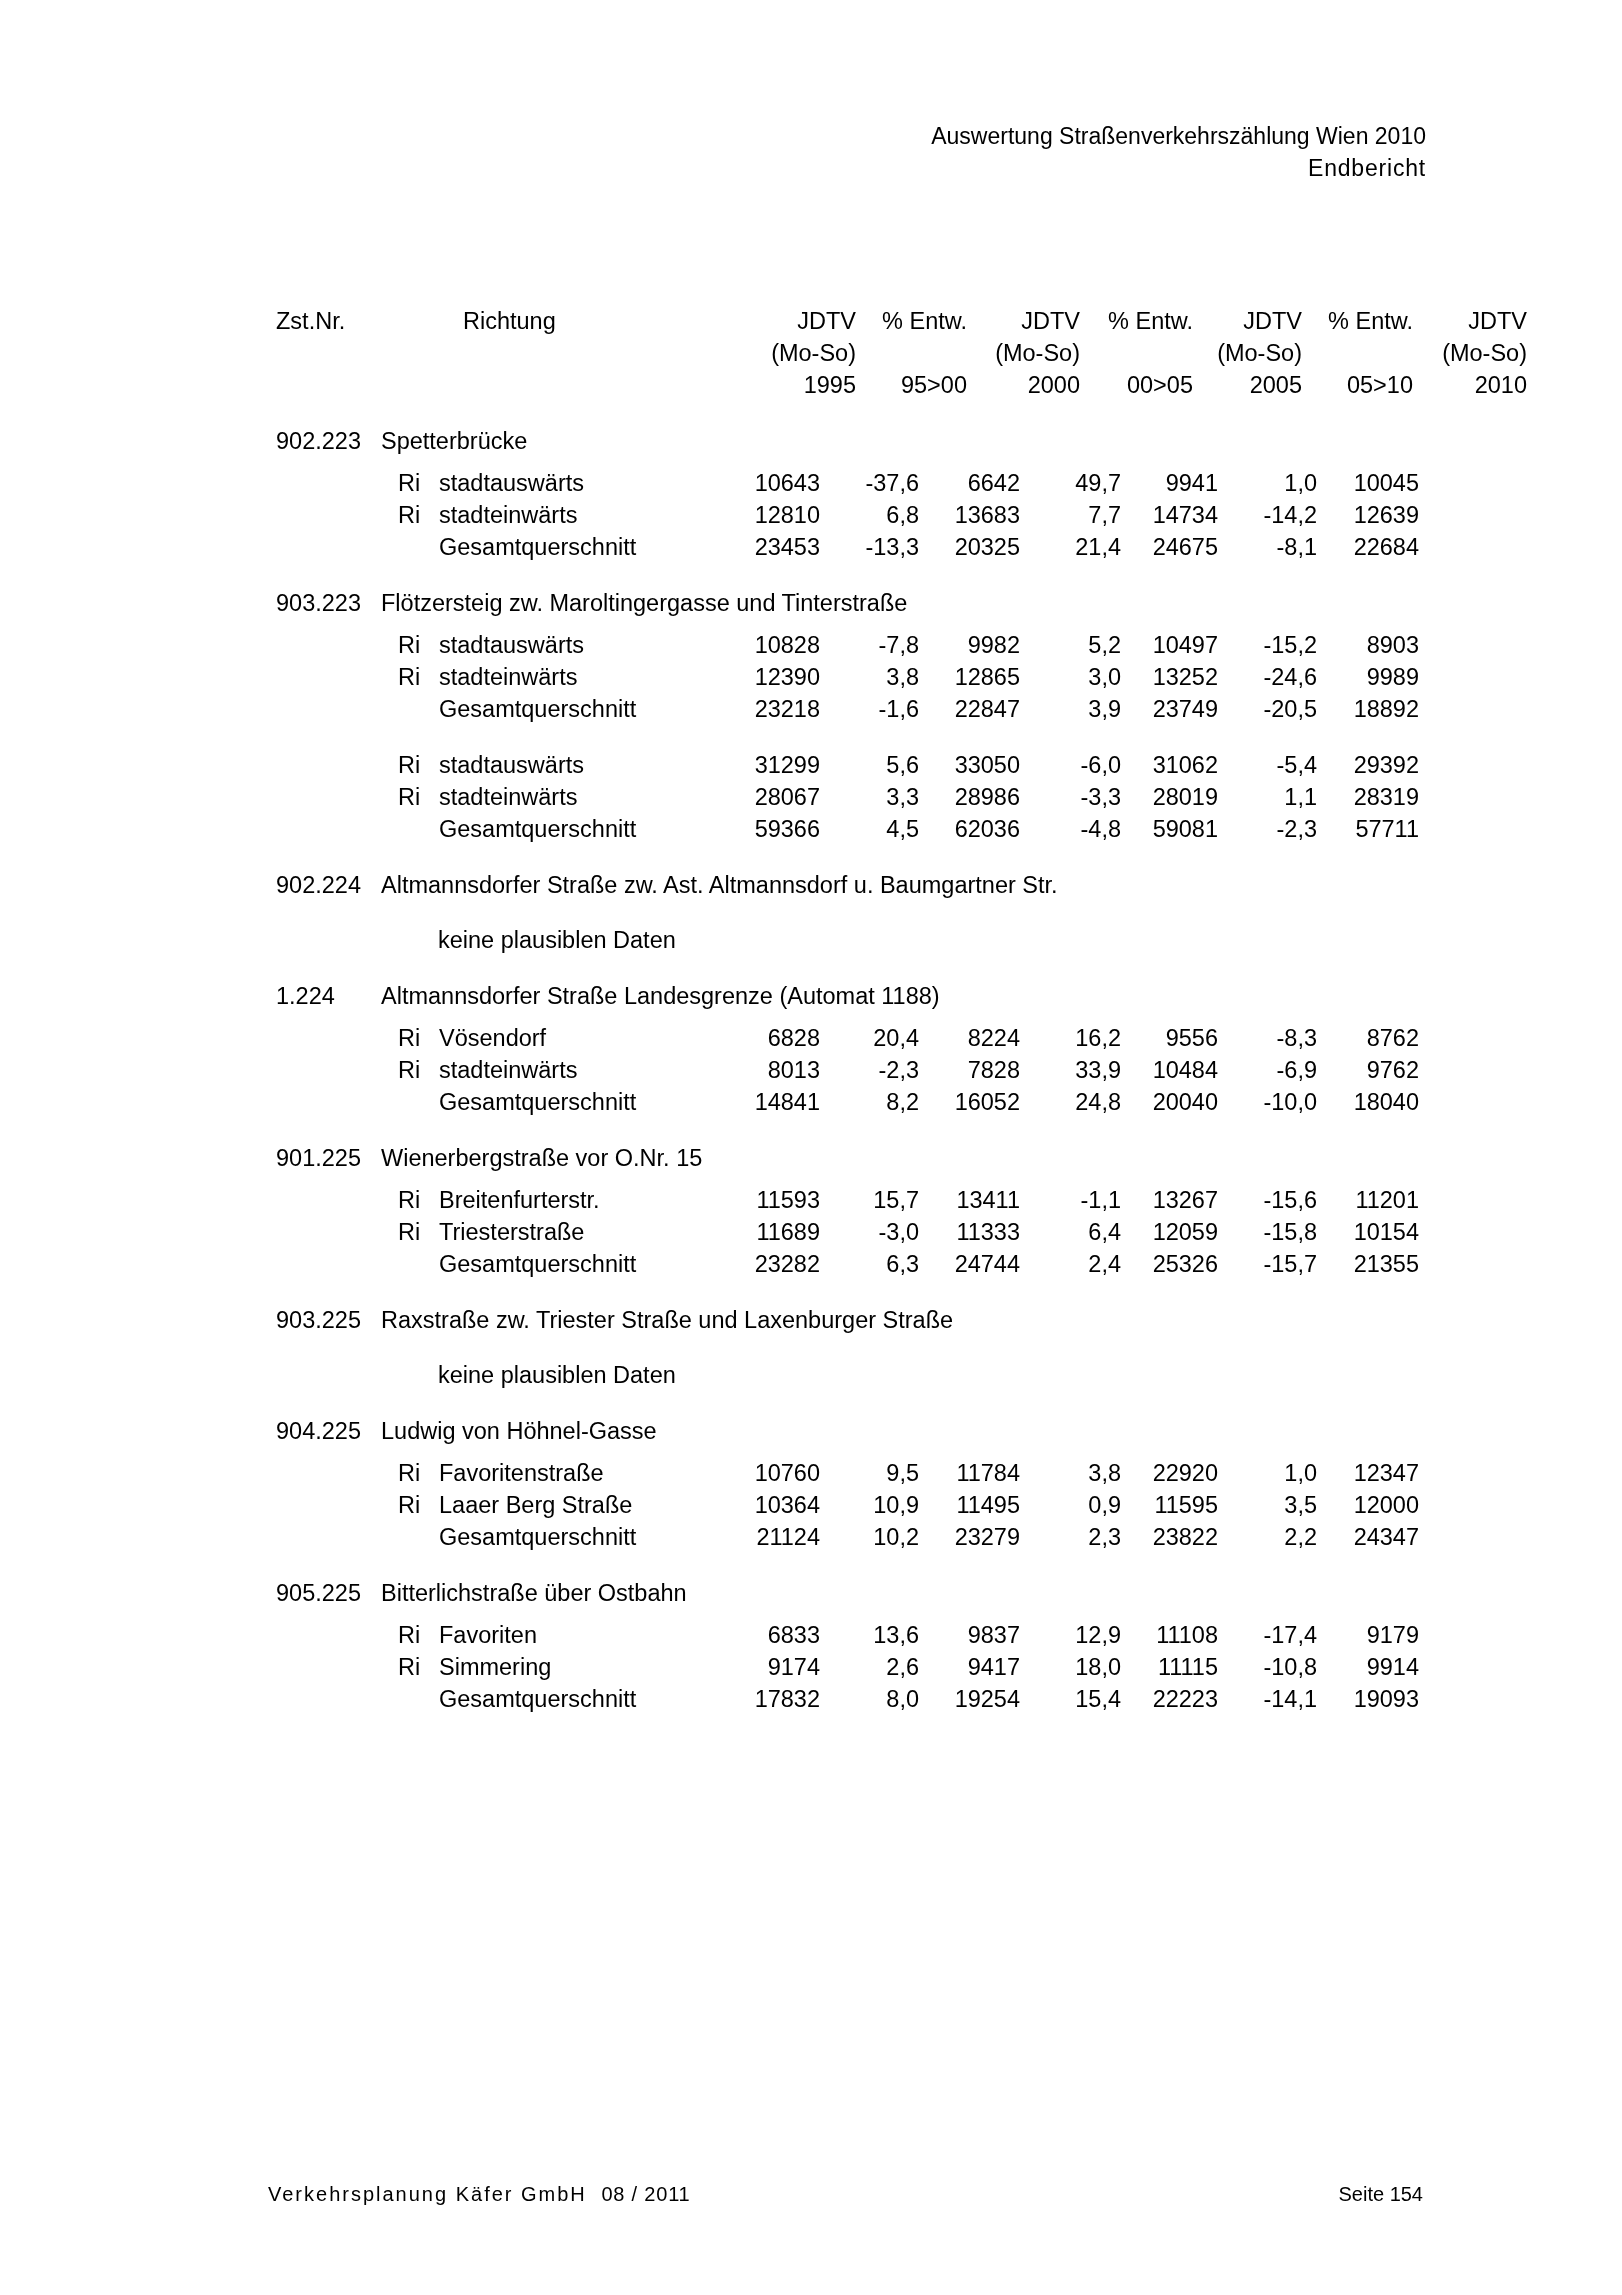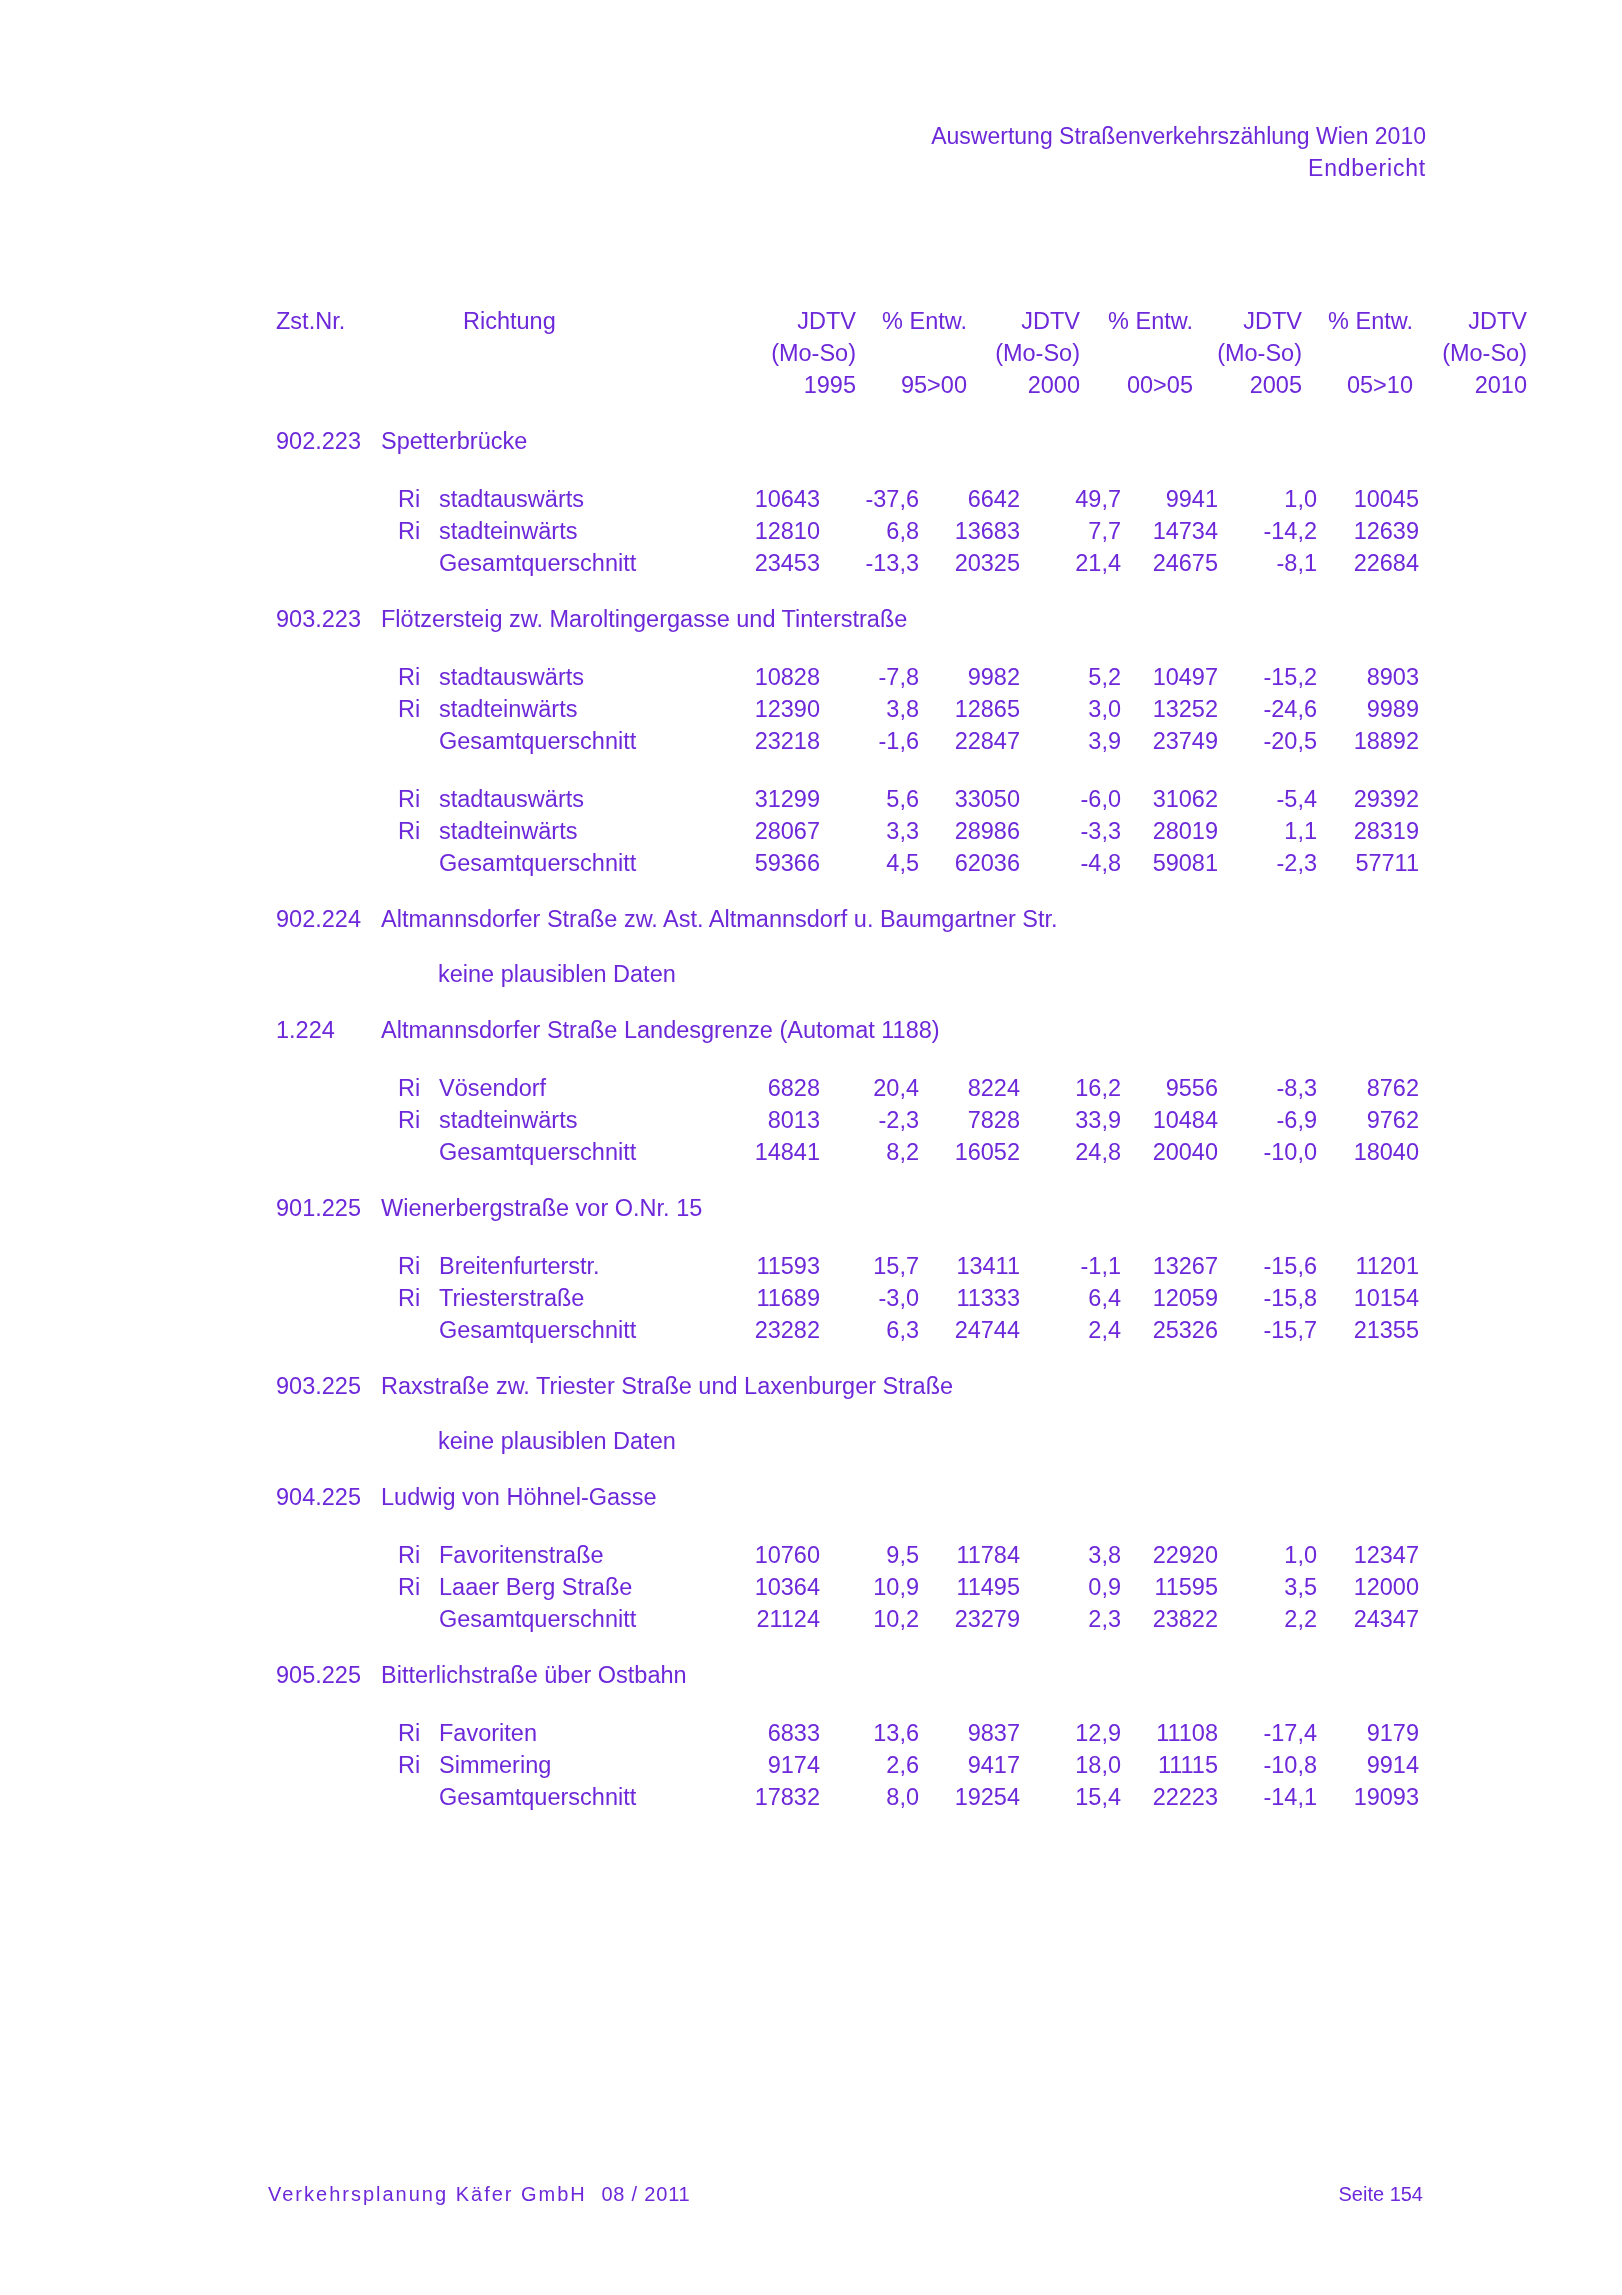--- a/index.html
+++ b/index.html
@@ -6,21 +6,21 @@
     margin: 0;
     padding: 0;
     background: #e8e8e8;
   }
   .page {
     position: relative;
     width: 1622px;
     height: 2295px;
     background: #ffffff;
     font-family: "Liberation Sans", sans-serif;
-    color: #6d28d9;
+    color: #000000;
     overflow: hidden;
   }
   
   .page-header {
     position: absolute;
     top: 120px;
     right: 196px;
     text-align: right;
     font-size: 23px;
     line-height: 32px;
@@ -48,21 +48,21 @@
   .trow .num { text-align: right; }
   .hdr-row { font-weight: normal; gap: 12px; }
   .section { margin-top: 24px; }
   .section-heading {
     display: grid;
     grid-template-columns: 105px 1fr;
     line-height: 32px;
     height: 32px;
     white-space: nowrap;
   }
-  .rows-block { margin-top: 26px; }
+  .rows-block { margin-top: 10px; }
   .note-row {
     margin-top: 23px;
     padding-left: 162px;
     line-height: 32px;
     height: 32px;
     white-space: nowrap;
   }
   
   .page-footer {
     position: absolute;

